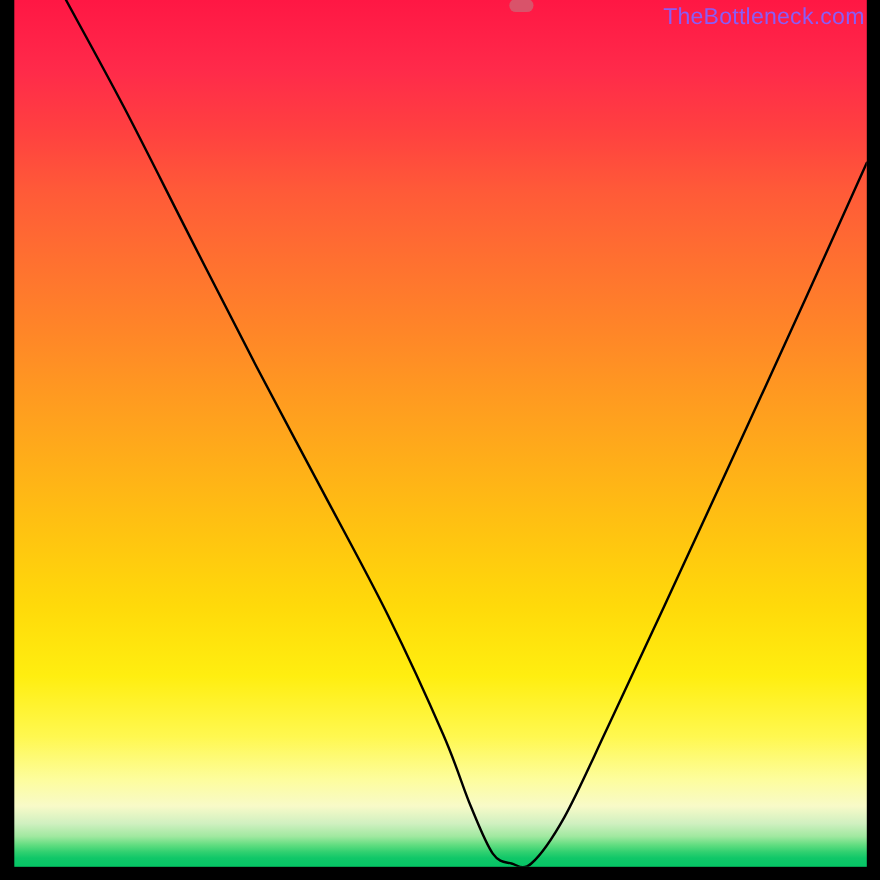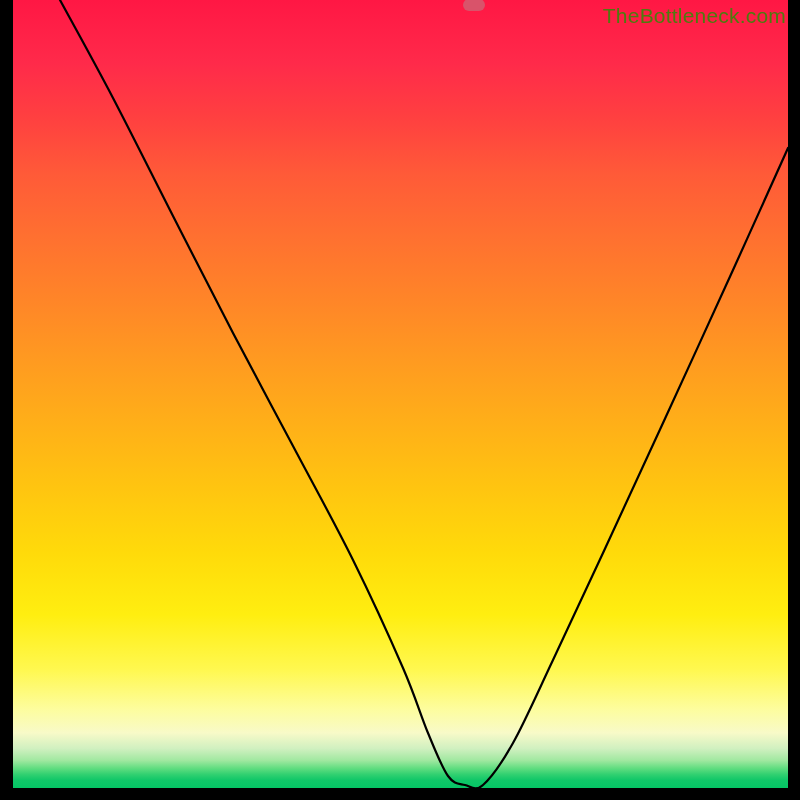--- a/index.html
+++ b/index.html
@@ -37,21 +37,21 @@
       #60dd80 97.5%,
       #30d070 98.3%,
       #10c768 99%,
       #05c565 100%
     );
   }
   .watermark {
     position: absolute;
     top: 4px;
     right: 14px;
-    color: #4d7c0f;
+    color: #8b5cf6;
     font-size: 21px;
     font-weight: normal;
     letter-spacing: 0.2px;
   }
   svg.curve {
     position: absolute;
     left: 0;
     top: 0;
     width: 100%;
     height: 100%;

